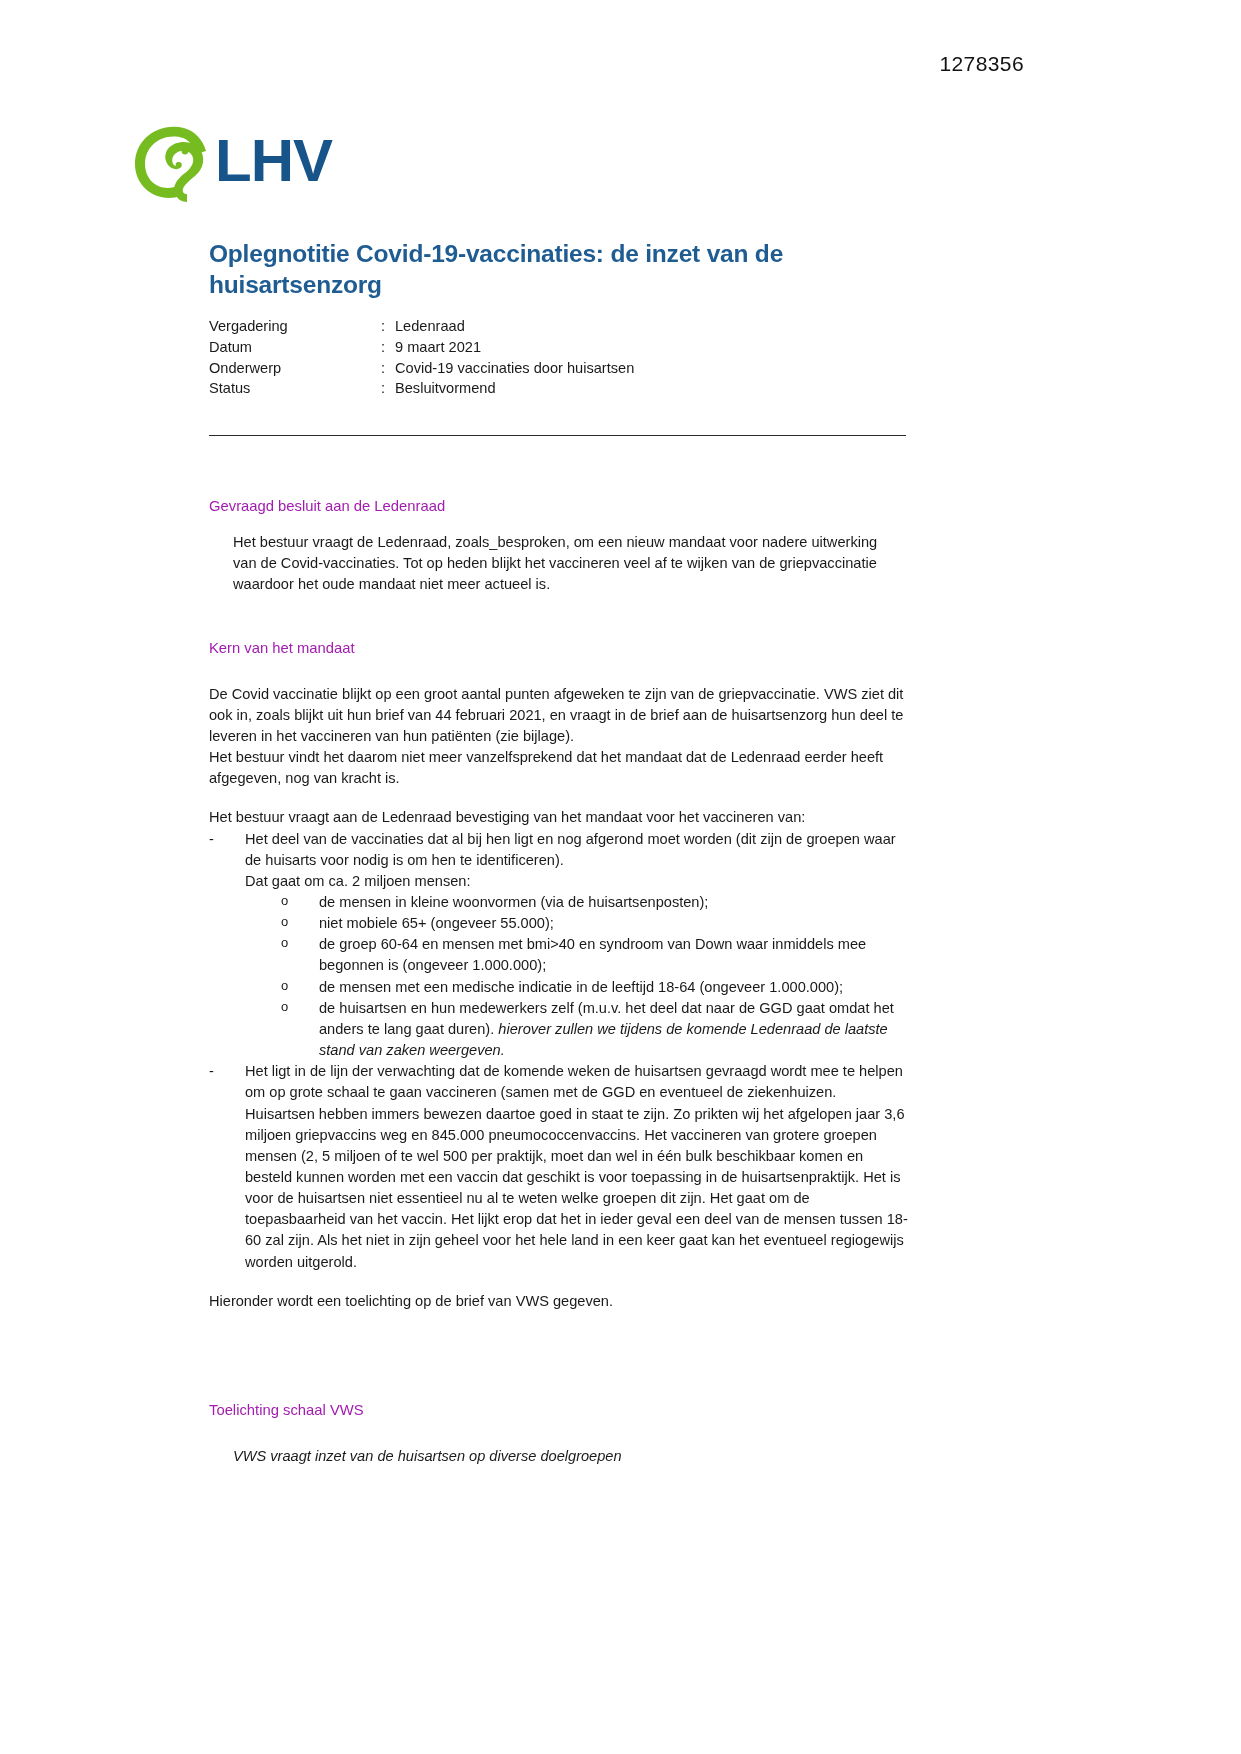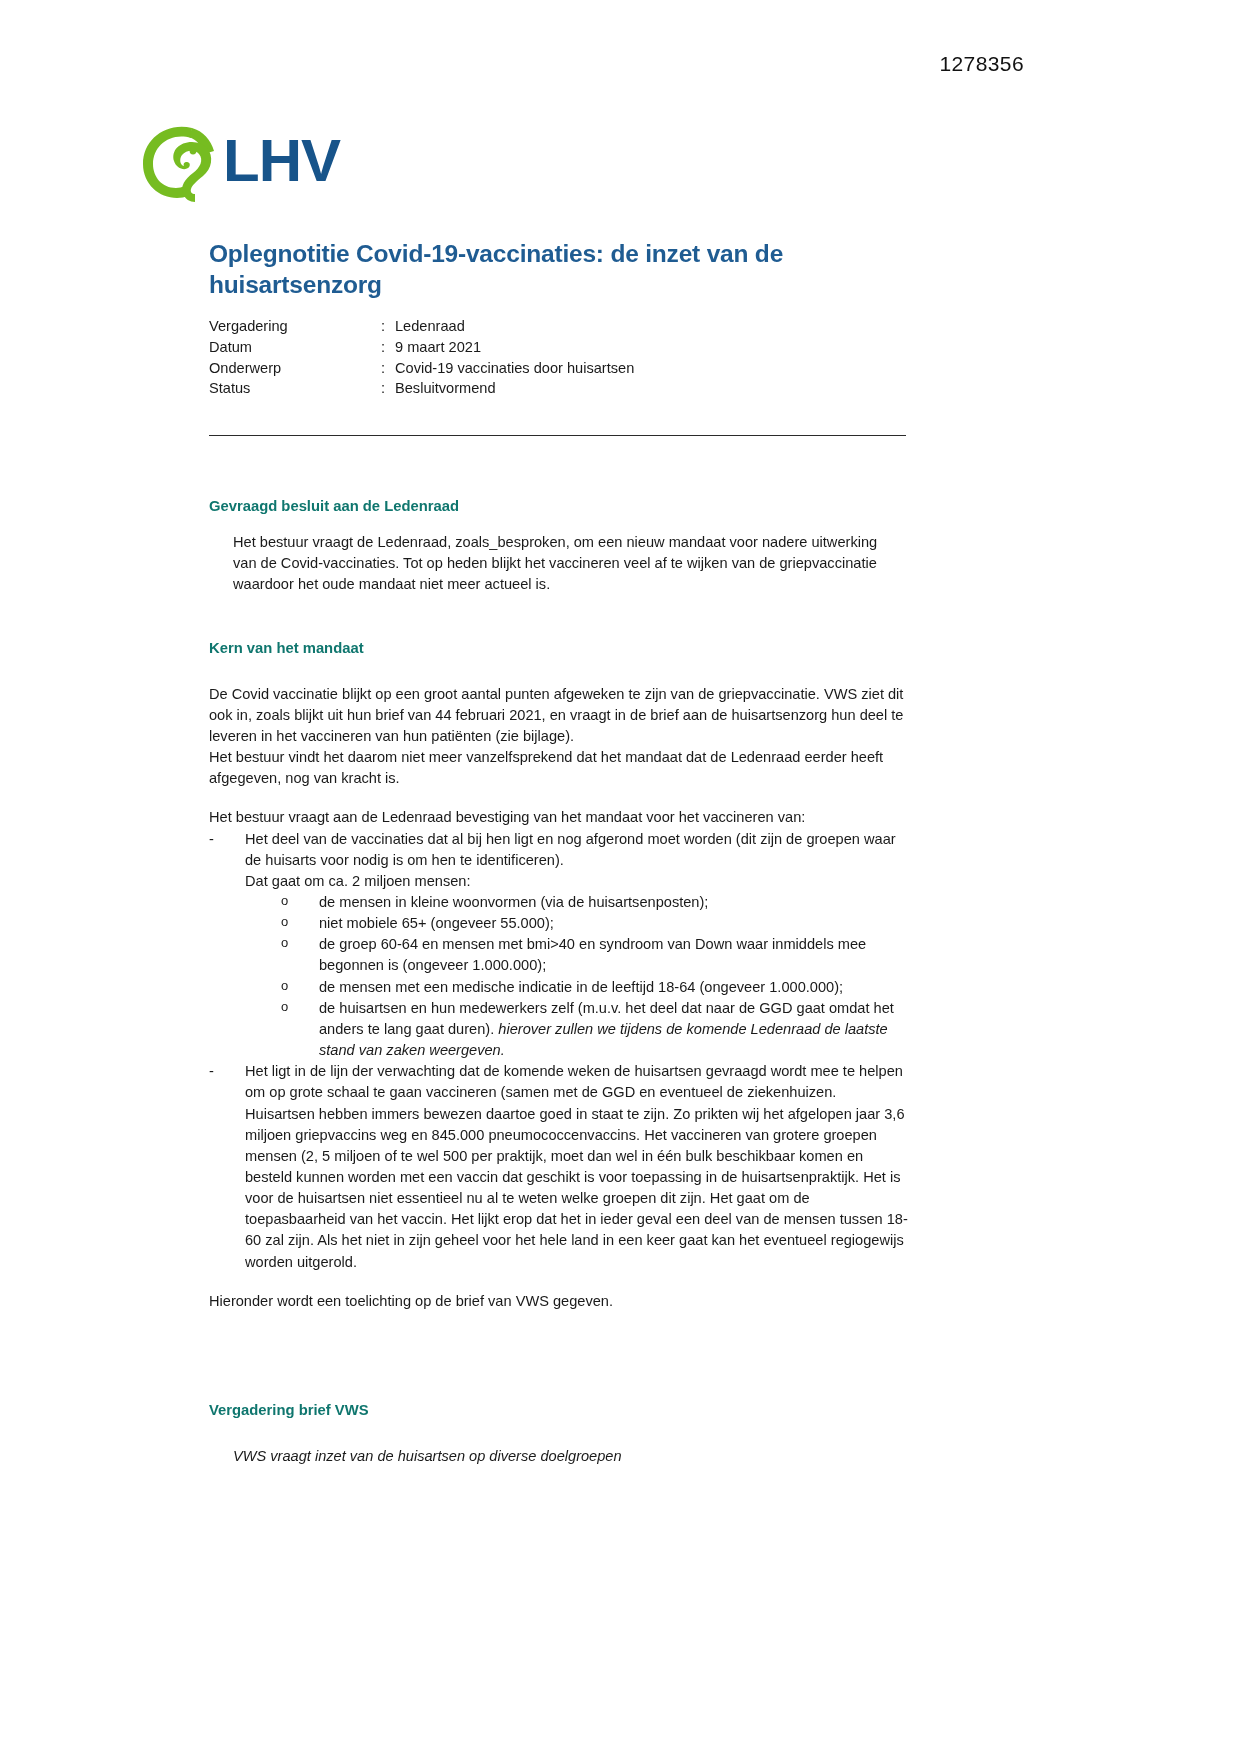--- a/index.html
+++ b/index.html
@@ -31,21 +31,21 @@
     font-size: 21px;
     letter-spacing: 0.4px;
     color: #121212;
     font-family: "Liberation Sans", sans-serif;
   }
 
   
   .logo-block {
     position: absolute;
     top: 118px;
-    left: 135px;
+    left: 127px;
     display: flex;
     align-items: center;
     height: 86px;
   }
   .logo-mark {
     width: 96px;
     height: 86px;
     display: block;
   }
   .logo-word {
@@ -93,23 +93,23 @@
 
   .rule {
     border: 0;
     border-top: 1px solid #2b2b2b;
     margin: 36px 0 0 0;
     width: 697px;
   }
 
   h2.sec-head {
     font-size: 14.8px;
-    font-weight: bold;
-    margin: 0;
-    color: #0f766e;
+    font-weight: normal;
+    margin: 0;
+    color: #a21caf;
     font-family: "Liberation Sans", sans-serif;
   }
 
   p.body-text {
     font-size: 14.6px;
     line-height: 1.45;
     margin: 0;
     color: #1a1a1a;
   }
   p.indented {
@@ -268,20 +268,20 @@
       </li>
     </ul>
 
     <div class="spacer-s"></div>
 
     <p class="body-text">Hieronder wordt een toelichting op de brief van VWS gegeven.</p>
 
     <div class="spacer-xl"></div>
     <div class="spacer-m"></div>
 
-    <h2 class="sec-head">Vergadering brief VWS</h2>
+    <h2 class="sec-head">Toelichting schaal VWS</h2>
 
     <div class="spacer-m"></div>
 
     <p class="body-text italic">VWS vraagt inzet van de huisartsen op diverse doelgroepen</p>
 
   </div>
 </div>
 
 </body></html>

